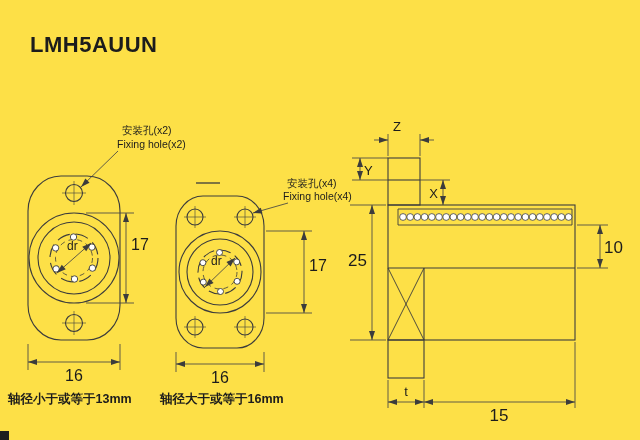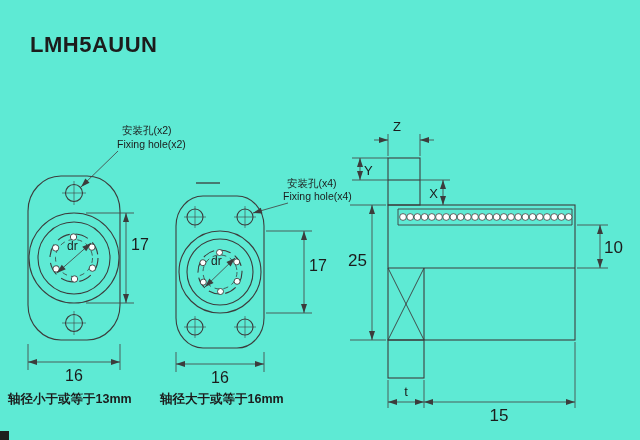--- a/index.html
+++ b/index.html
@@ -1,16 +1,16 @@
 <!DOCTYPE html>
 <html><head>
 <meta charset="utf-8">
 <style>
   html,body{margin:0;padding:0;background:#ffffff;}
-  .canvas{position:relative;width:640px;height:440px;background:#5eead4;overflow:hidden;
+  .canvas{position:relative;width:640px;height:440px;background:#fde047;overflow:hidden;
           font-family:"Liberation Sans", sans-serif;}
   svg{position:absolute;left:0;top:0;}
   svg text{fill:#1c1c1c;font-family:"Liberation Sans", sans-serif;}
   .title-t{font-size:22px;font-weight:700;letter-spacing:0.5px;}
   .dim{font-size:16px;}
   .dim-lg{font-size:17px;}
   .axis{font-size:13px;}
   .drlbl{font-size:12px;}
   .note{font-size:10.5px;}
   .caption{font-size:12.5px;font-weight:700;}

